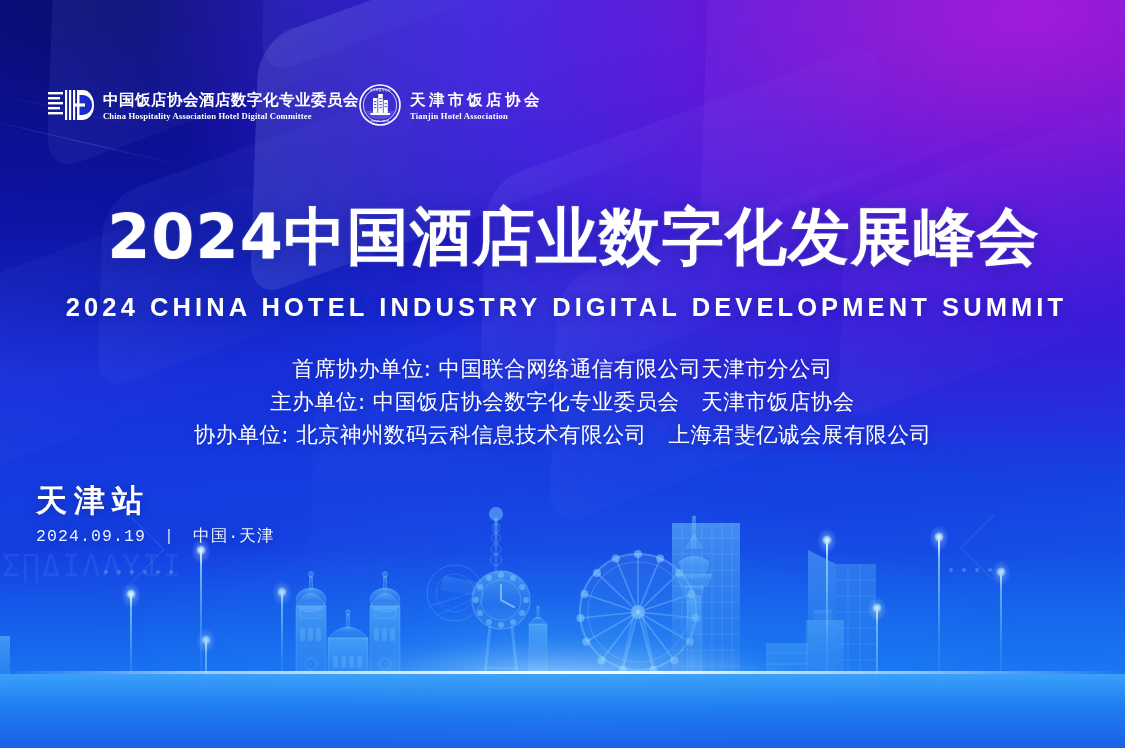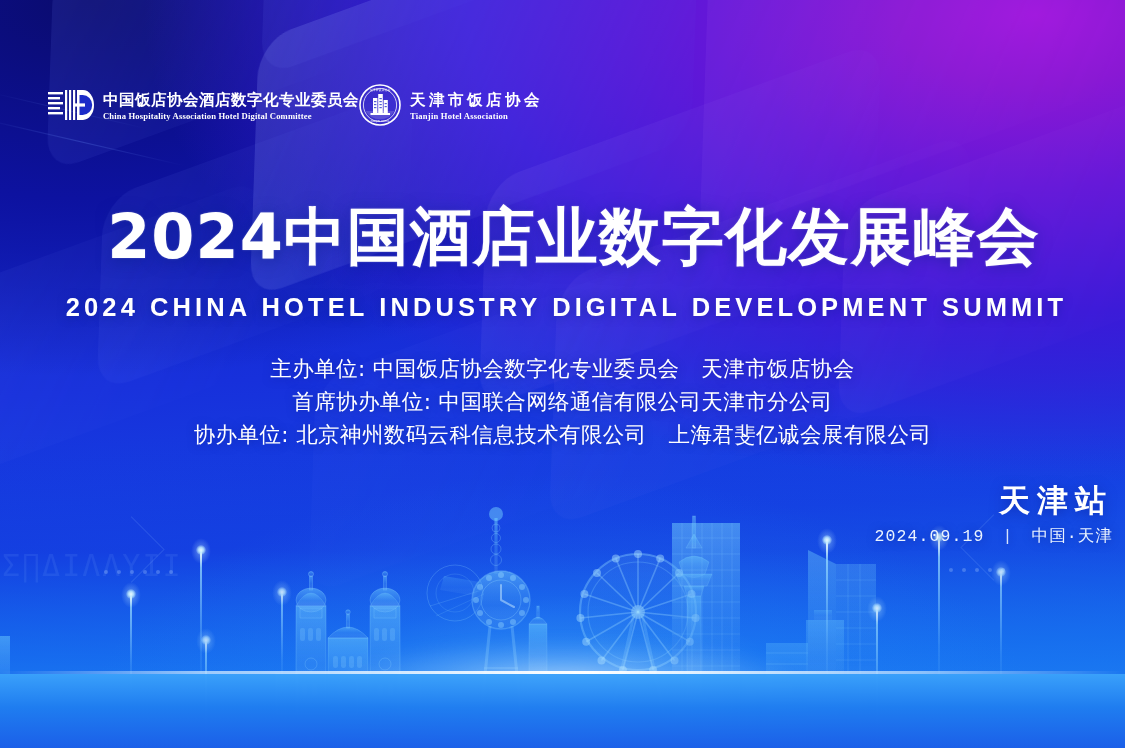--- a/index.html
+++ b/index.html
@@ -123,21 +123,21 @@
   
   .orgs{position:absolute;left:0;right:0;top:352px;text-align:center;}
   .org-line{
     color:#ffffff;font-size:21.5px;line-height:33px;letter-spacing:.4px;font-weight:normal;
     font-family:"DejaVu Sans","Liberation Sans",sans-serif;
     text-shadow:0 1px 8px rgba(10,30,140,.5);
     white-space:nowrap;
   }
 
   
-  .station-wrap{position:absolute;left:0;right:12px;top:485px;text-align:right;}
+  .station-wrap{position:absolute;left:0;right:12px;top:485px;text-align:left;padding-left:36px;}
   .station{
     color:#ffffff;font-size:31px;font-weight:bold;letter-spacing:7px;line-height:1;
     font-family:"DejaVu Sans","Liberation Sans",sans-serif;
     text-shadow:0 2px 12px rgba(10,30,140,.55);
   }
   .datebar{
     margin-top:13px;color:#eaf3ff;font-size:16.5px;letter-spacing:1.1px;line-height:1;
     font-family:Liberation Mono, monospace;
     text-shadow:0 1px 8px rgba(10,30,140,.5);
   }
@@ -543,22 +543,22 @@
     </div>
 
   </div>
 
   <div class="title-wrap">
     <div class="title-cn">2024中国酒店业数字化发展峰会</div>
     <div class="title-en">2024 CHINA HOTEL INDUSTRY DIGITAL DEVELOPMENT SUMMIT</div>
   </div>
 
   <div class="orgs">
+    <div class="org-line">首席协办单位: 中国联合网络通信有限公司天津市分公司</div>
     <div class="org-line">主办单位: 中国饭店协会数字化专业委员会　天津市饭店协会</div>
-    <div class="org-line">首席协办单位: 中国联合网络通信有限公司天津市分公司</div>
     <div class="org-line">协办单位: 北京神州数码云科信息技术有限公司　上海君斐亿诚会展有限公司</div>
   </div>
 
   <div class="station-wrap">
     <div class="station">天津站</div>
     <div class="datebar">
       <span>2024.09.19</span>
       <span class="sep">|</span>
       <span>中国·天津</span>
     </div>

